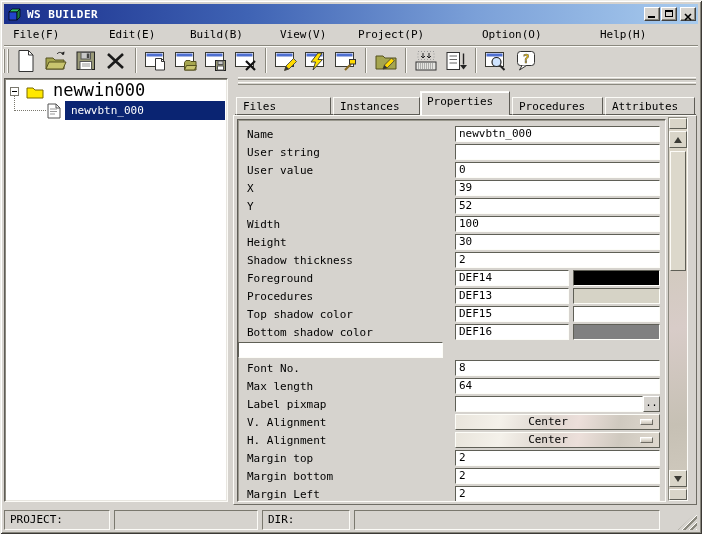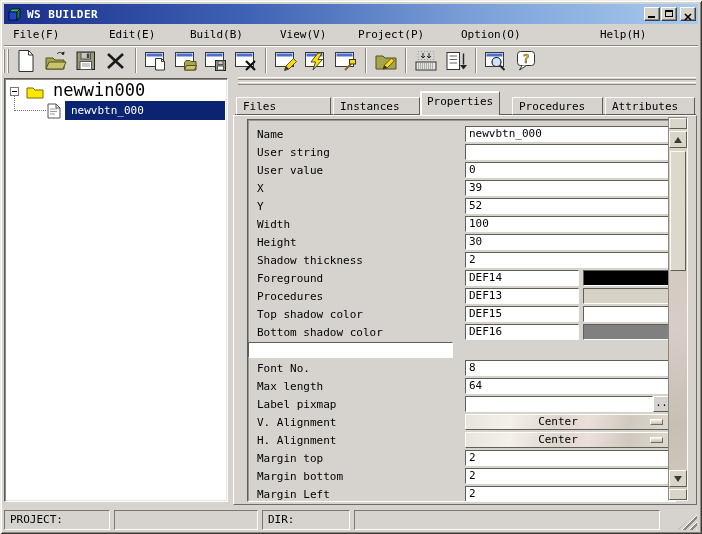--- a/index.html
+++ b/index.html
@@ -44,21 +44,21 @@
   .sashbar{height:3px;background:#d6d3ce;border-top:1px solid #fcfbf7;border-bottom:1px solid #8a887e;margin-bottom:2px;}
   
   .tabline{position:absolute;left:235px;top:114px;width:461px;height:1px;background:#5e5c56;}
   .tab{position:absolute;top:97px;height:18px;background:#d6d3ce;font-size:11px;line-height:17px;padding-left:6px;
     border:1px solid;border-color:#fcfbf7 #5e5c56 #5e5c56 #fcfbf7;cursor:pointer;z-index:1;}
   .tab.sel{top:91px;height:24px;line-height:20px;border-bottom:none;z-index:3;
     box-shadow:inset 1px 1px 0 #fff;}
   
   .rframe{position:absolute;left:233px;top:115px;width:464px;height:390px;
     border:1px solid;border-color:#fcfbf7 #6e6c64 #6e6c64 #fcfbf7;z-index:2;}
-  .proplist{position:absolute;left:247px;top:119px;width:429px;height:383px;background:#d6d3ce;overflow:hidden;
+  .proplist{position:absolute;left:237px;top:119px;width:429px;height:383px;background:#d6d3ce;overflow:hidden;
     border:1px solid;border-color:#5e5c56 #fcfbf7 #fcfbf7 #5e5c56;box-shadow:inset 1px 1px 0 #9a988e;
     padding-top:5px;z-index:3;}
   .prow{display:flex;align-items:center;height:18px;}
   .plabel{flex:1;padding-left:9px;font-size:11px;color:#000;white-space:nowrap;overflow:hidden;}
   .pctrl{width:205px;flex:none;margin-right:5px;display:flex;align-items:center;}
   .pfield{flex:1;height:16px;background:#fff;border:1px solid;border-color:#5f5f56 #fdfdf8 #fdfdf8 #5f5f56;
     font-size:11px;line-height:14px;padding:0 3px;white-space:nowrap;overflow:hidden;cursor:text;}
   .pfield.narrow{flex:none;width:114px;}
   .swatch{flex:1;height:16px;margin-left:4px;border:1px solid;border-color:#5f5f56 #fdfdf8 #fdfdf8 #5f5f56;cursor:pointer;}
   .dotbtn{flex:none;width:17px;height:16px;background:#d6d3ce;border:1px solid;border-color:#fff #5f5f56 #5f5f56 #fff;
@@ -113,21 +113,21 @@
         </svg>
     </span>
   </div>
 
   <div class="menubar">
     <span class="mitem" style="left:6px">File(F)</span>
     <span class="mitem" style="left:102px">Edit(E)</span>
     <span class="mitem" style="left:183px">Build(B)</span>
     <span class="mitem" style="left:273px">View(V)</span>
     <span class="mitem" style="left:351px">Project(P)</span>
-    <span class="mitem" style="left:454px">Option(O)</span>
+    <span class="mitem" style="left:475px">Option(O)</span>
     <span class="mitem" style="left:593px">Help(H)</span>
   </div>
   <div class="mline"></div>
 
   <div class="toolbar">
     <span class="tgrip"></span>
     <span class="tgrip"></span>
 
     <span class="ticon">
         <svg width="24" height="24" viewBox="0 0 24 24">
@@ -287,21 +287,21 @@
   </div>
 
   <div class="sash">
     <div class="sashbar"></div>
     <div class="sashbar"></div>
   </div>
 
   <div class="tabline"></div>
   <span class="tab" style="left:333px;width:87px">Instances</span>
   <span class="tab" style="left:236px;width:95px">Files</span>
-  <span class="tab sel" style="left:420px;width:80px">Properties</span>
+  <span class="tab sel" style="left:420px;width:90px">Properties</span>
   <span class="tab" style="left:512px;width:91px">Procedures</span>
   <span class="tab" style="left:605px;width:90px">Attributes</span>
 
   <div class="rframe"></div>
 
   <div class="proplist">
     <div class="prow">
         <span class="plabel">Name</span>
         <span class="pctrl">
           <span class="pfield">newvbtn_000</span>

